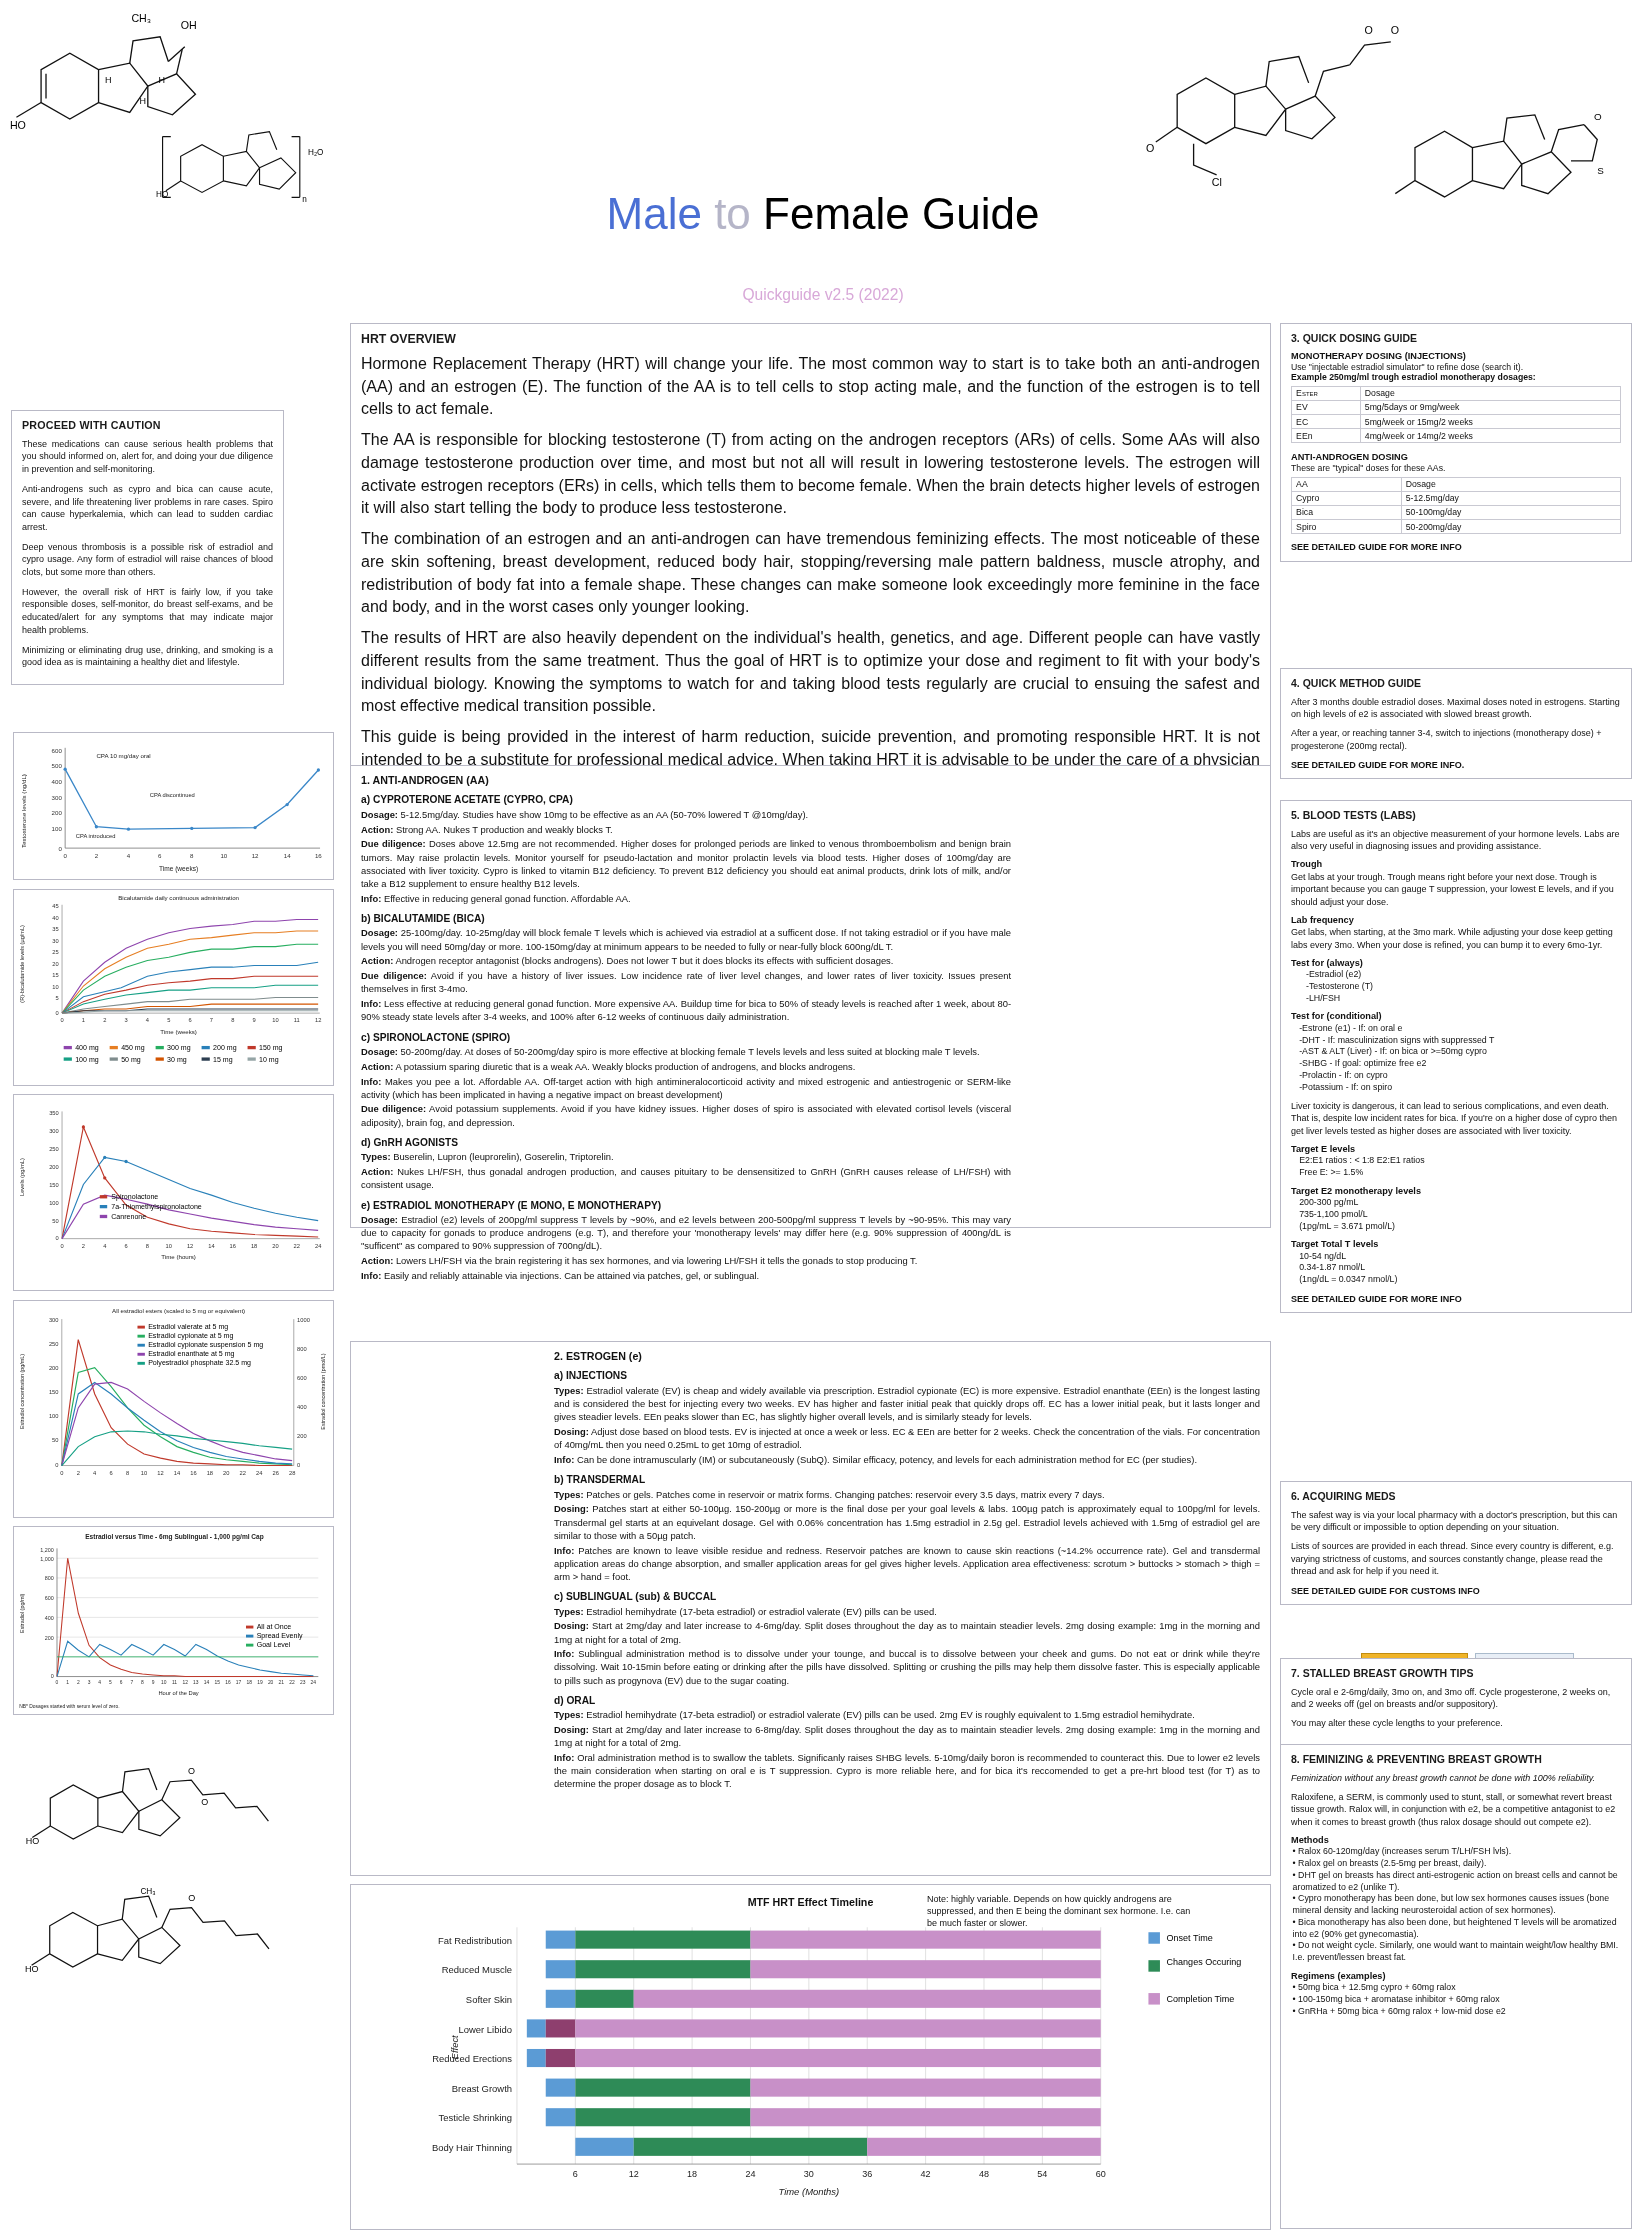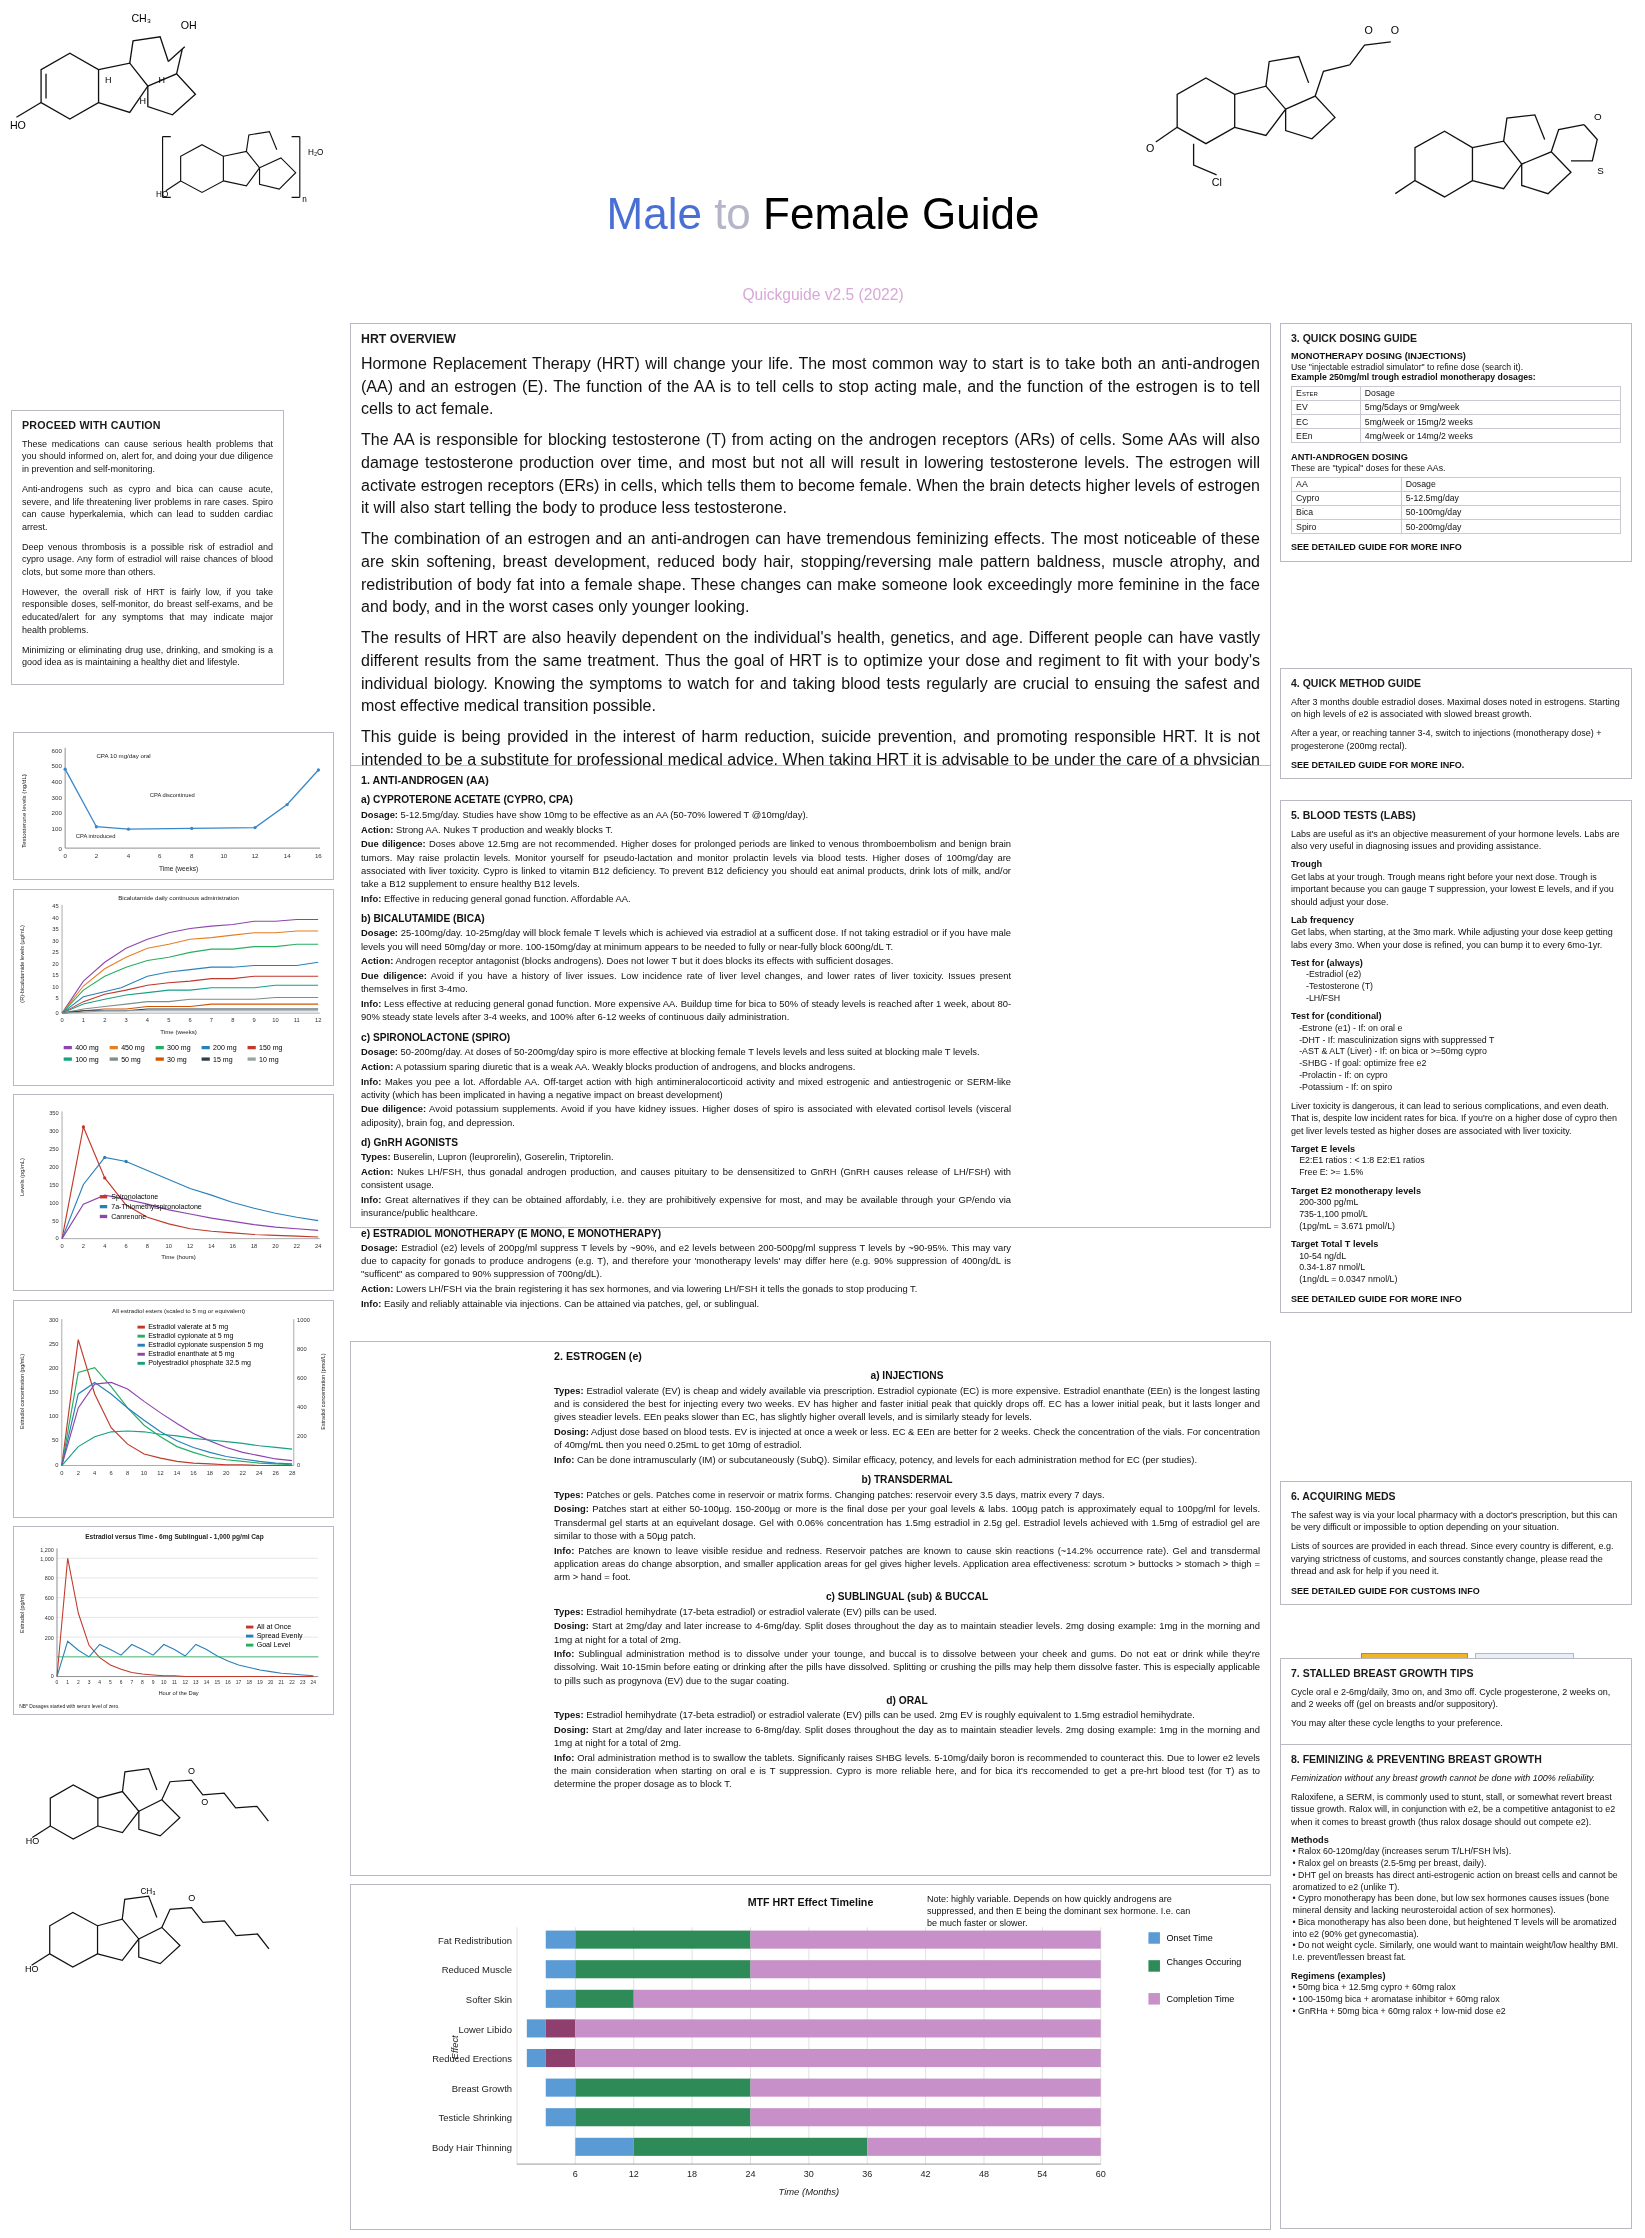--- a/index.html
+++ b/index.html
@@ -48,21 +48,21 @@
   
   #aa { left:350px; top:765px; width:921px; height:463px; }
   #aa .sec { font-size:10.7px; font-weight:700; margin:0 0 6.6px 0; }
   #aa h4 { font-size:10.2px; font-weight:700; margin:8.2px 0 2.5px 0; }
   #aa .body { width:650px; }
   #aa p { font-size:9.4px; line-height:1.4; margin:0 0 1.6px 0; text-align:justify; }
   .smallcaps { font-variant:small-caps; }
   
   #estrogen { left:350px; top:1341px; width:921px; height:535px; }
   #estrogen .sec { font-size:10.7px; font-weight:700; margin:0 0 6.6px 0; }
-  #estrogen h4 { font-size:10.2px; font-weight:700; margin:8.2px 0 2.5px 0;text-align:center; }
+  #estrogen h4 { font-size:10.2px; font-weight:700; margin:8.2px 0 2.5px 0; }
   #estrogen .body { margin-left:193px; }
   #estrogen p { font-size:9.4px; line-height:1.4; margin:0 0 1.6px 0; text-align:justify; }
   
   .rp { left:1280px; width:352px; }
   #r-dosing { top:323px; }
   #r-method { top:668px; }
   #r-labs   { top:800px; }
   #r-meds   { top:1481px; }
   #r-stalled{ top:1658px; }
   #r-fem    { top:1744px; height:485px; }
@@ -200,21 +200,20 @@
 
     <h4>c) SPIRONOLACTONE (SPIRO)</h4>
     <p><b class="lbl">Dosage:</b> <span>50-200mg/day. At doses of 50-200mg/day spiro is more effective at blocking female T levels levels and less suited at blocking male T levels.</span></p>
     <p><b class="lbl">Action:</b> <span>A potassium sparing diuretic that is a weak AA. Weakly blocks production of androgens, and blocks androgens.</span></p>
     <p><b class="lbl">Info:</b> <span>Makes you pee a lot. Affordable AA. Off-target action with high antimineralocorticoid activity and mixed estrogenic and antiestrogenic or SERM-like activity (which has been implicated in having a negative impact on breast development)</span></p>
     <p><b class="lbl">Due diligence:</b> <span>Avoid potassium supplements. Avoid if you have kidney issues. Higher doses of spiro is associated with elevated cortisol levels (visceral adiposity), brain fog, and depression.</span></p>
 
     <h4>d) GnRH AGONISTS</h4>
     <p><b class="lbl">Types:</b> <span>Buserelin, Lupron (leuprorelin), Goserelin, Triptorelin.</span></p>
     <p><b class="lbl">Action:</b> <span>Nukes LH/FSH, thus gonadal androgen production, and causes pituitary to be densensitized to GnRH (GnRH causes release of LH/FSH) with consistent usage.</span></p>
-    <p><b class="lbl">Info:</b> <span>Great alternatives if they can be obtained affordably, i.e. they are prohibitively expensive for most, and may be available through your GP/endo via insurance/public healthcare.</span></p>
 
     <h4>e) ESTRADIOL MONOTHERAPY (E MONO, E MONOTHERAPY)</h4>
     <p><b class="lbl">Dosage:</b> <span>Estradiol (e2) levels of 200pg/ml suppress T levels by ~90%, and e2 levels between 200-500pg/ml suppress T levels by ~90-95%. This may vary due to capacity for gonads to produce androgens (e.g. T), and therefore your 'monotherapy levels' may differ here (e.g. 90% suppression of 400ng/dL is "sufficent" as compared to 90% suppression of 700ng/dL).</span></p>
     <p><b class="lbl">Action:</b> <span>Lowers LH/FSH via the brain registering it has sex hormones, and via lowering LH/FSH it tells the gonads to stop producing T.</span></p>
     <p><b class="lbl">Info:</b> <span>Easily and reliably attainable via injections. Can be attained via patches, gel, or sublingual.</span></p>
   </div>
 
   <div class="prod" style="left:1012px;top:780px;width:99px;height:51px;background:#eef0f3;">
     <div class="cap" style="margin-top:20px;">Androcur</div>
   </div>

